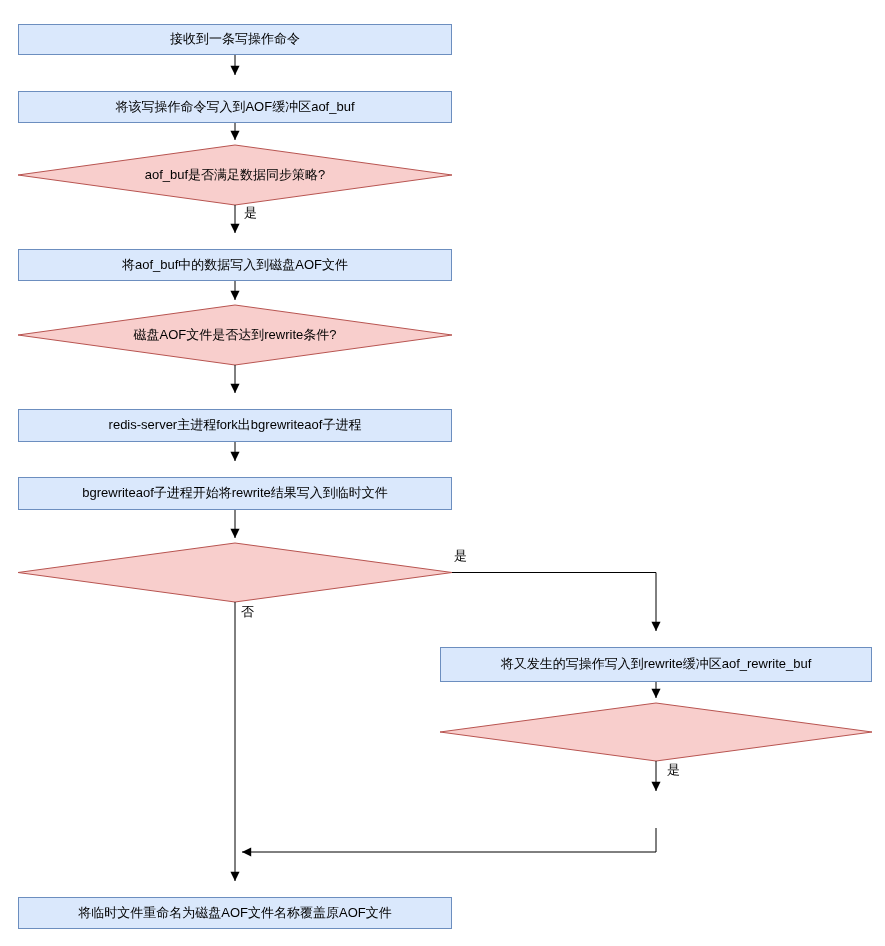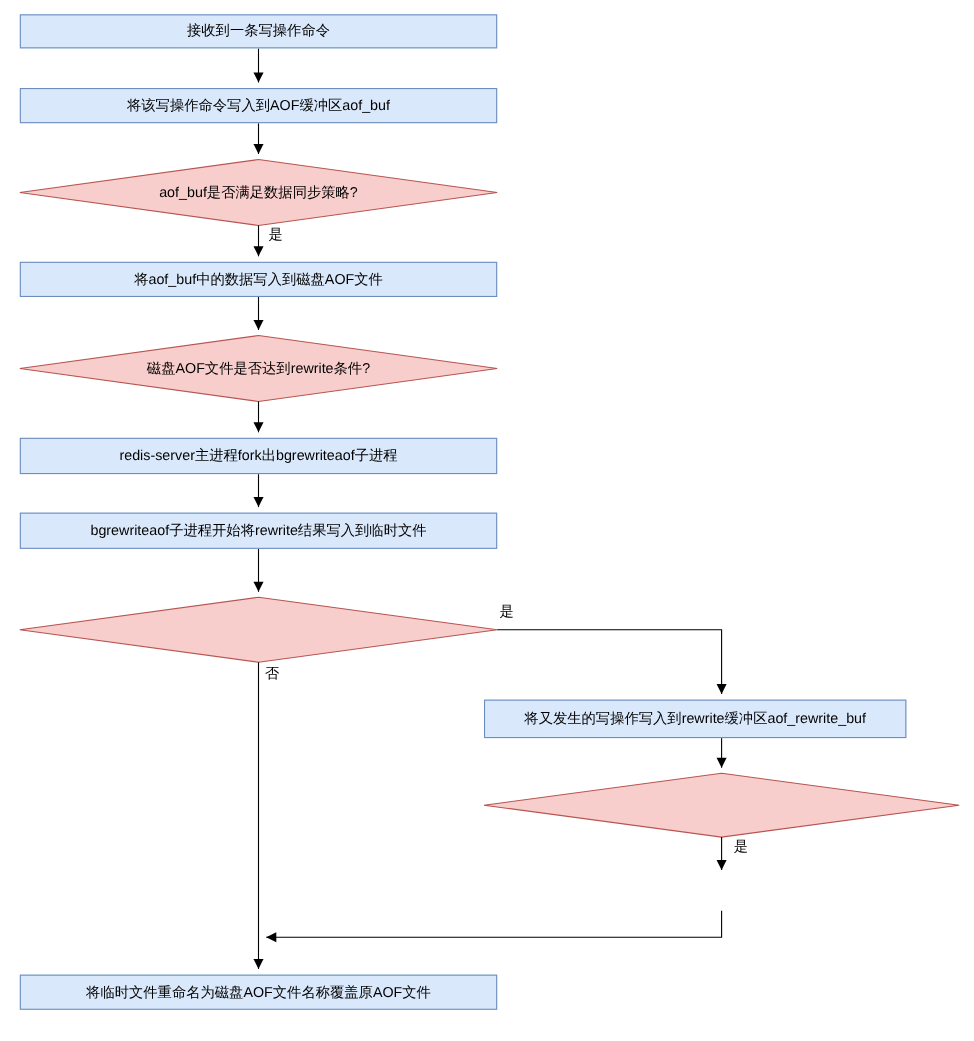--- a/index.html
+++ b/index.html
@@ -16,20 +16,21 @@
     position:absolute;
     display:flex;align-items:center;justify-content:center;
     text-align:center;
     font-size:13px;line-height:1.25;
     box-sizing:border-box;
     white-space:nowrap;
   }
   .process{
     background:var(--process-fill);
     border:1px solid var(--process-border);
+    margin-top:11px;
   }
   .decision-text{background:transparent;pointer-events:none;}
   polygon.decision{
     fill:var(--decision-fill);
     stroke:var(--decision-border);
     stroke-width:1;
   }
   path.edge{
     fill:none;
     stroke:var(--connector);
@@ -97,21 +98,21 @@
 
   <div class="node process" style="left:18px;top:398px;width:434px;height:33px">
     <span>redis-server主进程fork出bgrewriteaof子进程</span>
   </div>
 
   <div class="node process" style="left:18px;top:466px;width:434px;height:33px">
     <span>bgrewriteaof子进程开始将rewrite结果写入到临时文件</span>
   </div>
 
 
-  <div class="node process" style="left:440px;top:636px;width:384px;height:35px">
+  <div class="node process" style="left:440px;top:636px;width:432px;height:35px">
     <span>将又发生的写操作写入到rewrite缓冲区aof_rewrite_buf</span>
   </div>
 
 
 
   <div class="node process" style="left:18px;top:886px;width:434px;height:32px">
     <span>将临时文件重命名为磁盘AOF文件名称覆盖原AOF文件</span>
   </div>
 
   <span class="edge-label" style="left:243px;top:205px">是</span>

